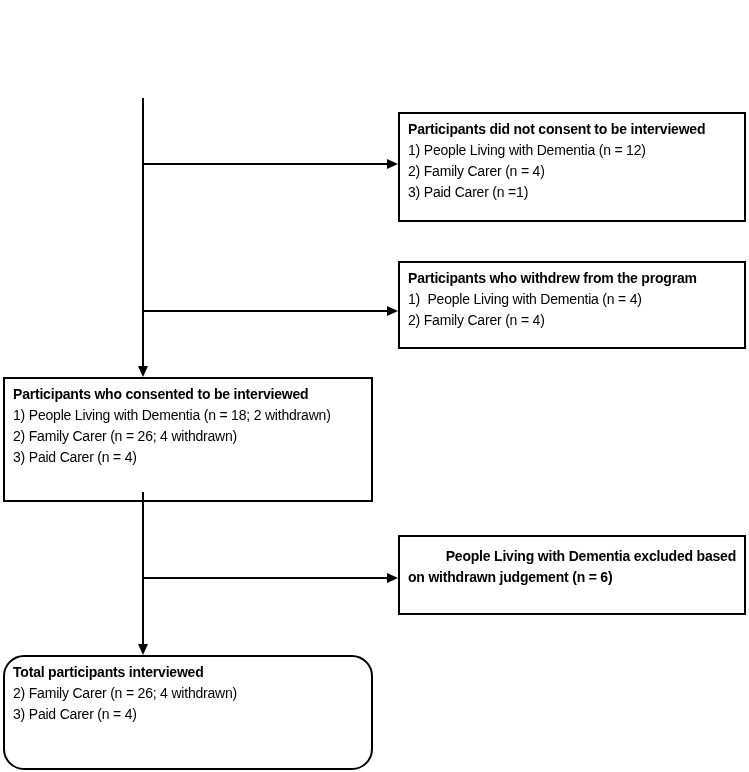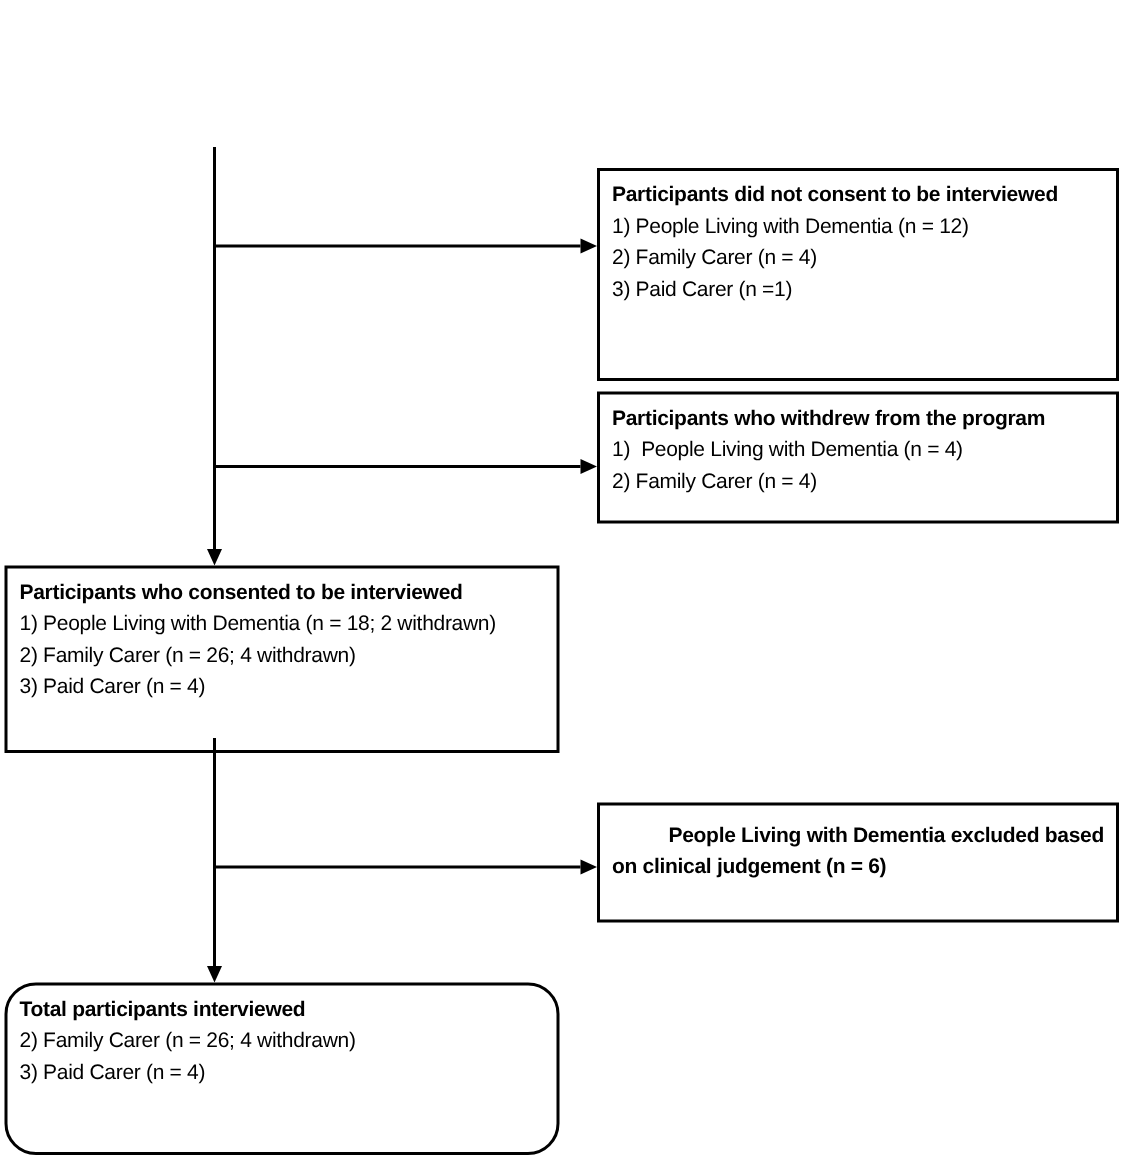--- a/index.html
+++ b/index.html
@@ -36,21 +36,21 @@
   .box .inline-bold {
     font-weight: bold;
     white-space: pre;
     text-align: right;
   }
   .box .inline-normal {
     font-weight: bold;
     white-space: pre;
   }
   .box-program   { left: 3px;   top: 5px;   width: 370px; height: 93px; }
-  .box-noconsent { left: 398px; top: 112px; width: 348px; height: 142px; }
+  .box-noconsent { left: 398px; top: 112px; width: 348px; height: 110px; }
   .box-withdrew  { left: 398px; top: 261px; width: 348px; height: 88px; }
   .box-consented { left: 3px;   top: 377px; width: 370px; height: 125px; }
   .box-excluded  { left: 398px; top: 535px; width: 348px; height: 80px; padding-top: 9px; }
   .box-total     { left: 3px;   top: 655px; width: 370px; height: 115px; border-radius: 21px; }
 
   .line-v, .line-h {
     position: absolute;
     background: #000000;
   }
   .v1 { left: 142px; top: 98px;  width: 2px;   height: 269px; }
@@ -100,21 +100,21 @@
 
   <div class="box box-consented">
     <div class="title">Participants who consented to be interviewed</div>
     <div class="line">1) People Living with Dementia (n = 18; 2 withdrawn)</div>
     <div class="line">2) Family Carer (n = 26; 4 withdrawn)</div>
     <div class="line">3) Paid Carer (n = 4)</div>
   </div>
 
   <div class="box box-excluded">
     <div class="line inline-bold">People Living with Dementia excluded based</div>
-    <div class="line"><span class="inline-bold">on clinical judgement</span><span class="inline-normal"> (n = 6)</span></div>
+    <div class="line"><span class="inline-bold">on withdrawn judgement</span><span class="inline-normal"> (n = 6)</span></div>
   </div>
 
   <div class="box box-total">
     <div class="title">Total participants interviewed</div>
     <div class="line">2) Family Carer (n = 26; 4 withdrawn)</div>
     <div class="line">3) Paid Carer (n = 4)</div>
   </div>
 
   <div class="line-v v1"></div>
   <div class="arrow-down a-v1"></div>

